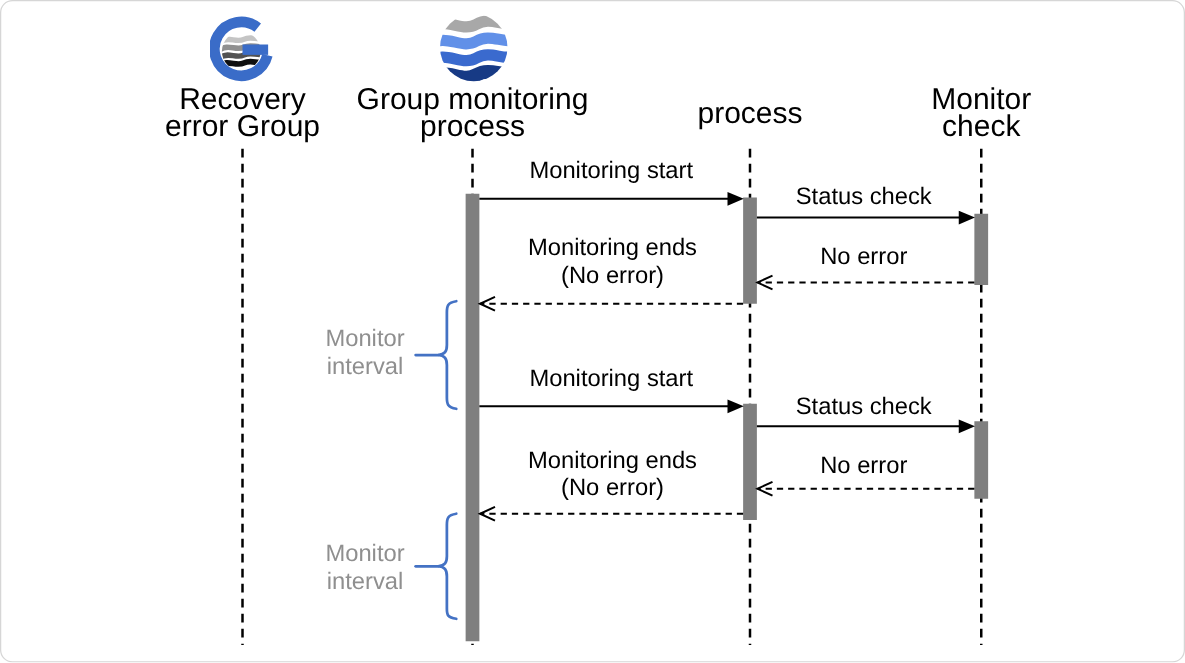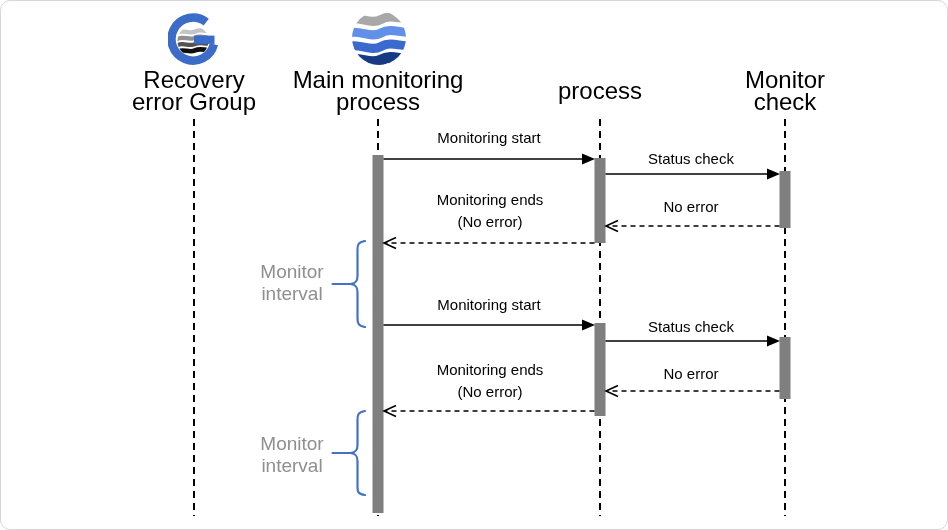--- a/index.html
+++ b/index.html
@@ -9,21 +9,21 @@
     font-family:"Liberation Sans","DejaVu Sans",sans-serif;color:#000;
     overflow:hidden;
   }
   .geom{position:absolute;left:0;top:0;}
   .hdr{
     position:absolute;transform:translate(-50%,-50%);
     text-align:center;font-size:24px;line-height:22px;white-space:nowrap;
   }
   .mlabel{
     position:absolute;transform:translate(-50%,-50%);
-    font-size:15px;white-space:nowrap;text-align:center;
+    font-size:19px;white-space:nowrap;text-align:center;
   }
   .ilabel{
     position:absolute;transform:translate(-50%,-50%);
     font-size:19px;color:#8f8f8f;white-space:nowrap;text-align:center;
   }
   .icon{position:absolute;}
 </style>
 </head>
 <body>
 
@@ -114,21 +114,21 @@
       <path d="M-8 39.5 C 6 29.5, 18 43.5, 30 36.5 C 42 29.5, 52 39.5, 64 34.5" stroke="#3a6ace" stroke-width="9"></path>
       <path d="M-8 53 C 6 43, 18 57, 30 50 C 42 43, 52 53, 64 48" stroke="#173a85" stroke-width="11"></path>
     </g>
   </svg>
 
   <div class="hdr" style="left:193px;top:90px">
     <div>Recovery</div>
     <div>error Group</div>
   </div>
   <div class="hdr" style="left:377px;top:90px">
-    <div>Main monitoring</div>
+    <div>Group monitoring</div>
     <div>process</div>
   </div>
   <div class="hdr" style="left:599px;top:90px">
     <div>process</div>
   </div>
   <div class="hdr" style="left:784px;top:90px">
     <div>Monitor</div>
     <div>check</div>
   </div>
 

